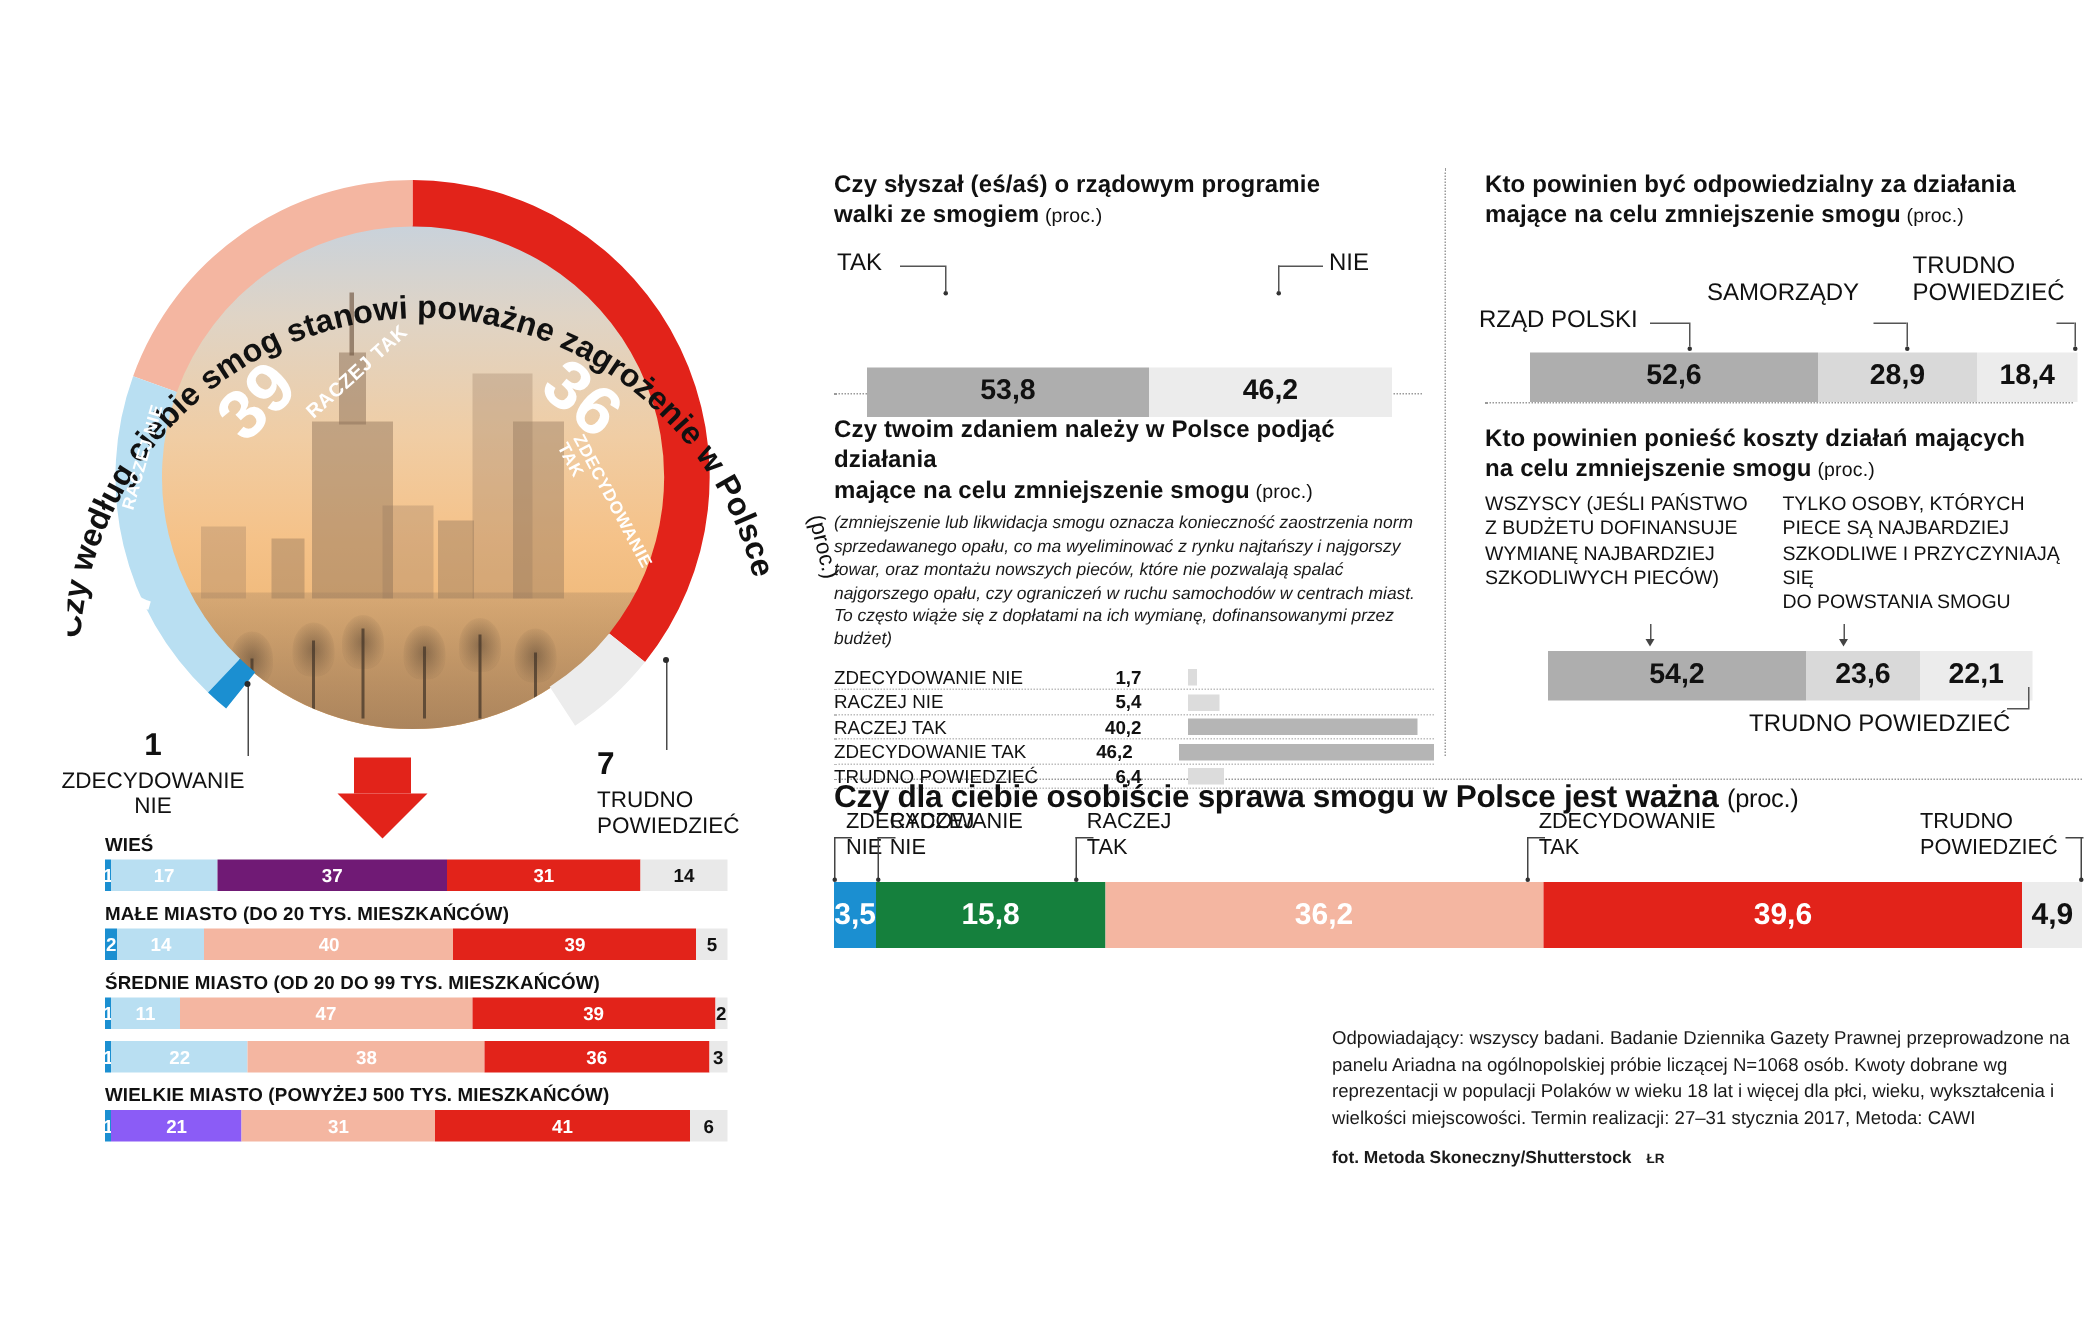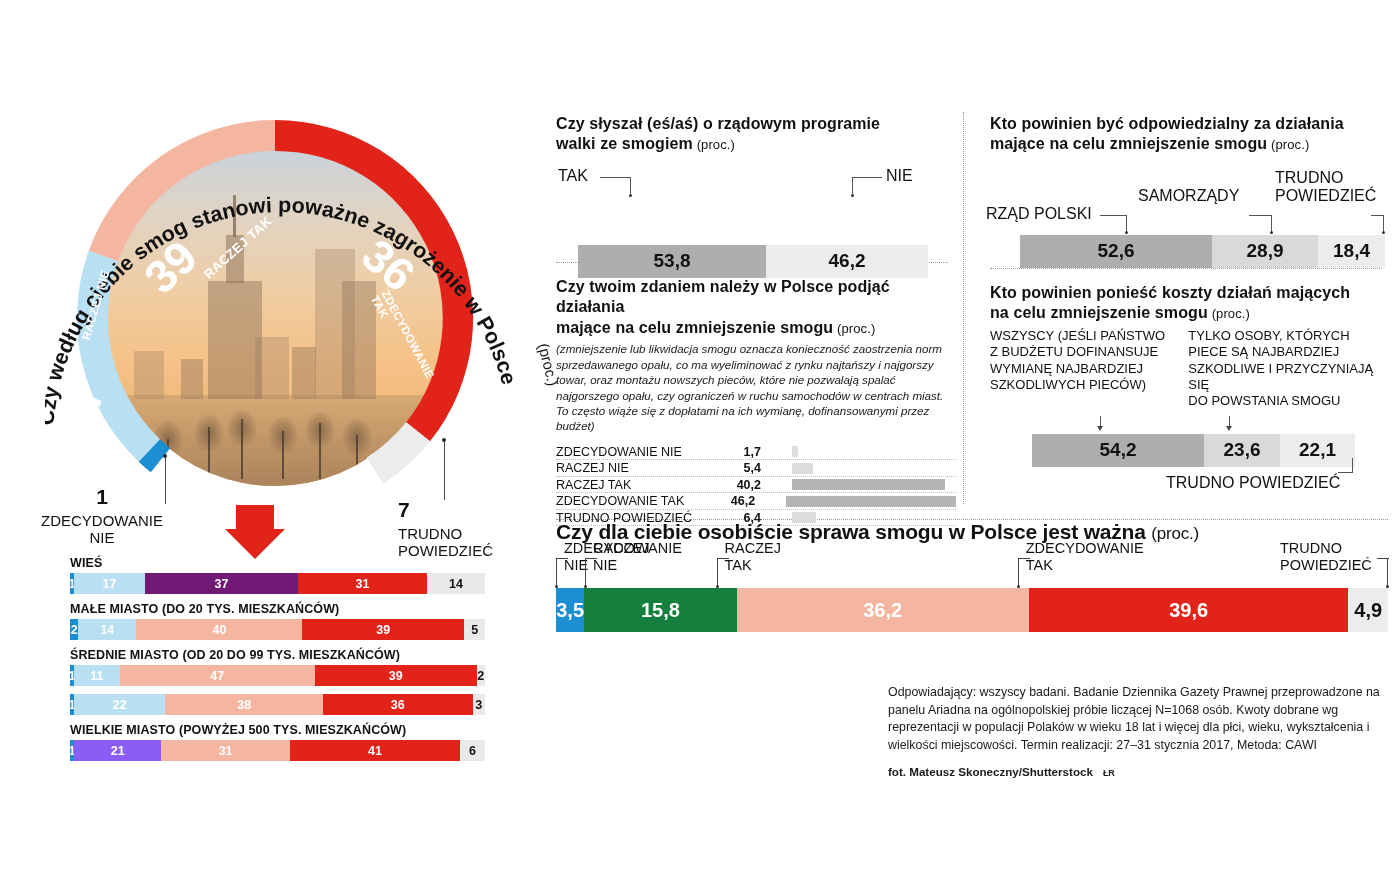--- a/index.html
+++ b/index.html
@@ -432,16 +432,16 @@
           <div class="br-v" style="left: 831px; top: -30px; height: 28px;"></div>
           <div class="br-h" style="left: 821px; top: -30px; width: 12px;"></div>
           <div class="br-dot" style="left: 830px; top: -3px;"></div>
           <div class="br-txt" style="top: -48px; left: 724px;"><span>TRUDNO</span><br><span>POWIEDZIEĆ</span></div>
         </div>
     </div>
   </div>
 
   <div class="foot">Odpowiadający: wszyscy badani. Badanie Dziennika Gazety Prawnej przeprowadzone na panelu Ariadna na ogólnopolskiej próbie liczącej N=1068 osób. Kwoty dobrane wg reprezentacji w populacji Polaków w wieku 18 lat i więcej dla płci, wieku, wykształcenia i wielkości miejscowości. Termin realizacji: 27–31 stycznia 2017, Metoda: CAWI</div>
   <div class="credit">
-    <span>fot. Mateusz Skoneczny/Shutterstock</span><span class="lr">ŁR</span>
+    <span>fot. Metoda Skoneczny/Shutterstock</span><span class="lr">ŁR</span>
   </div>
 
 </div>
 
 </body></html>

